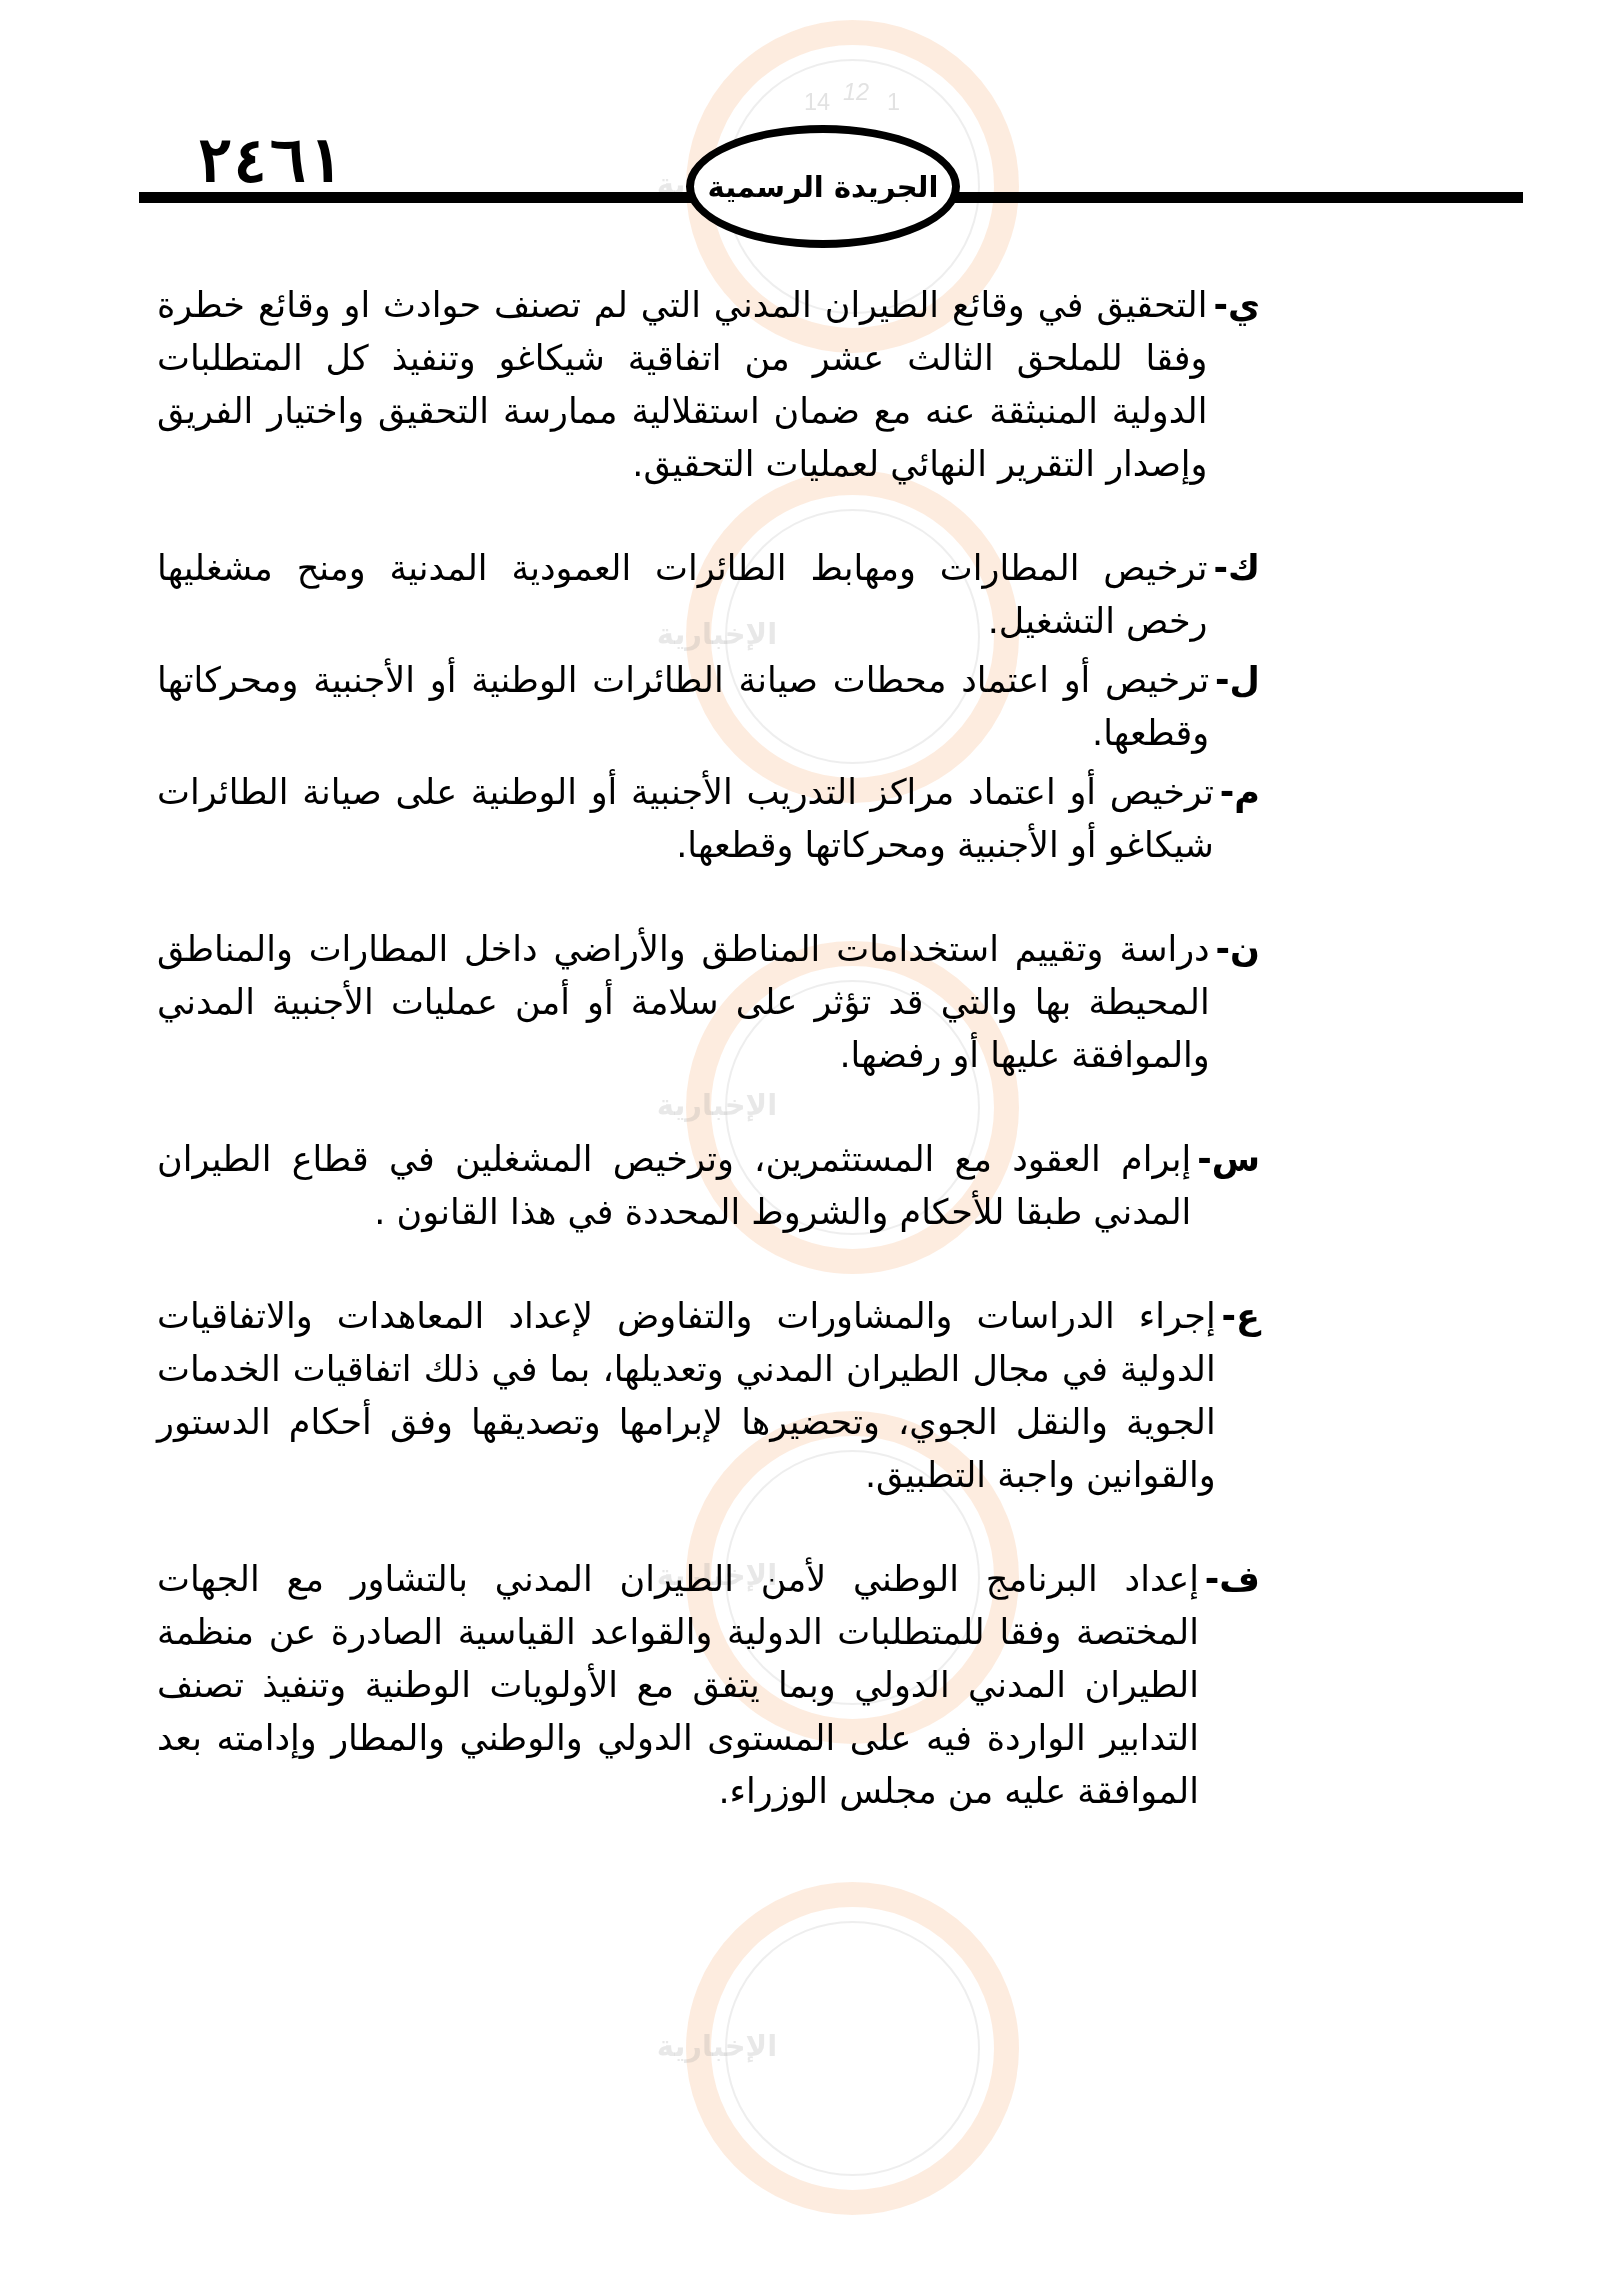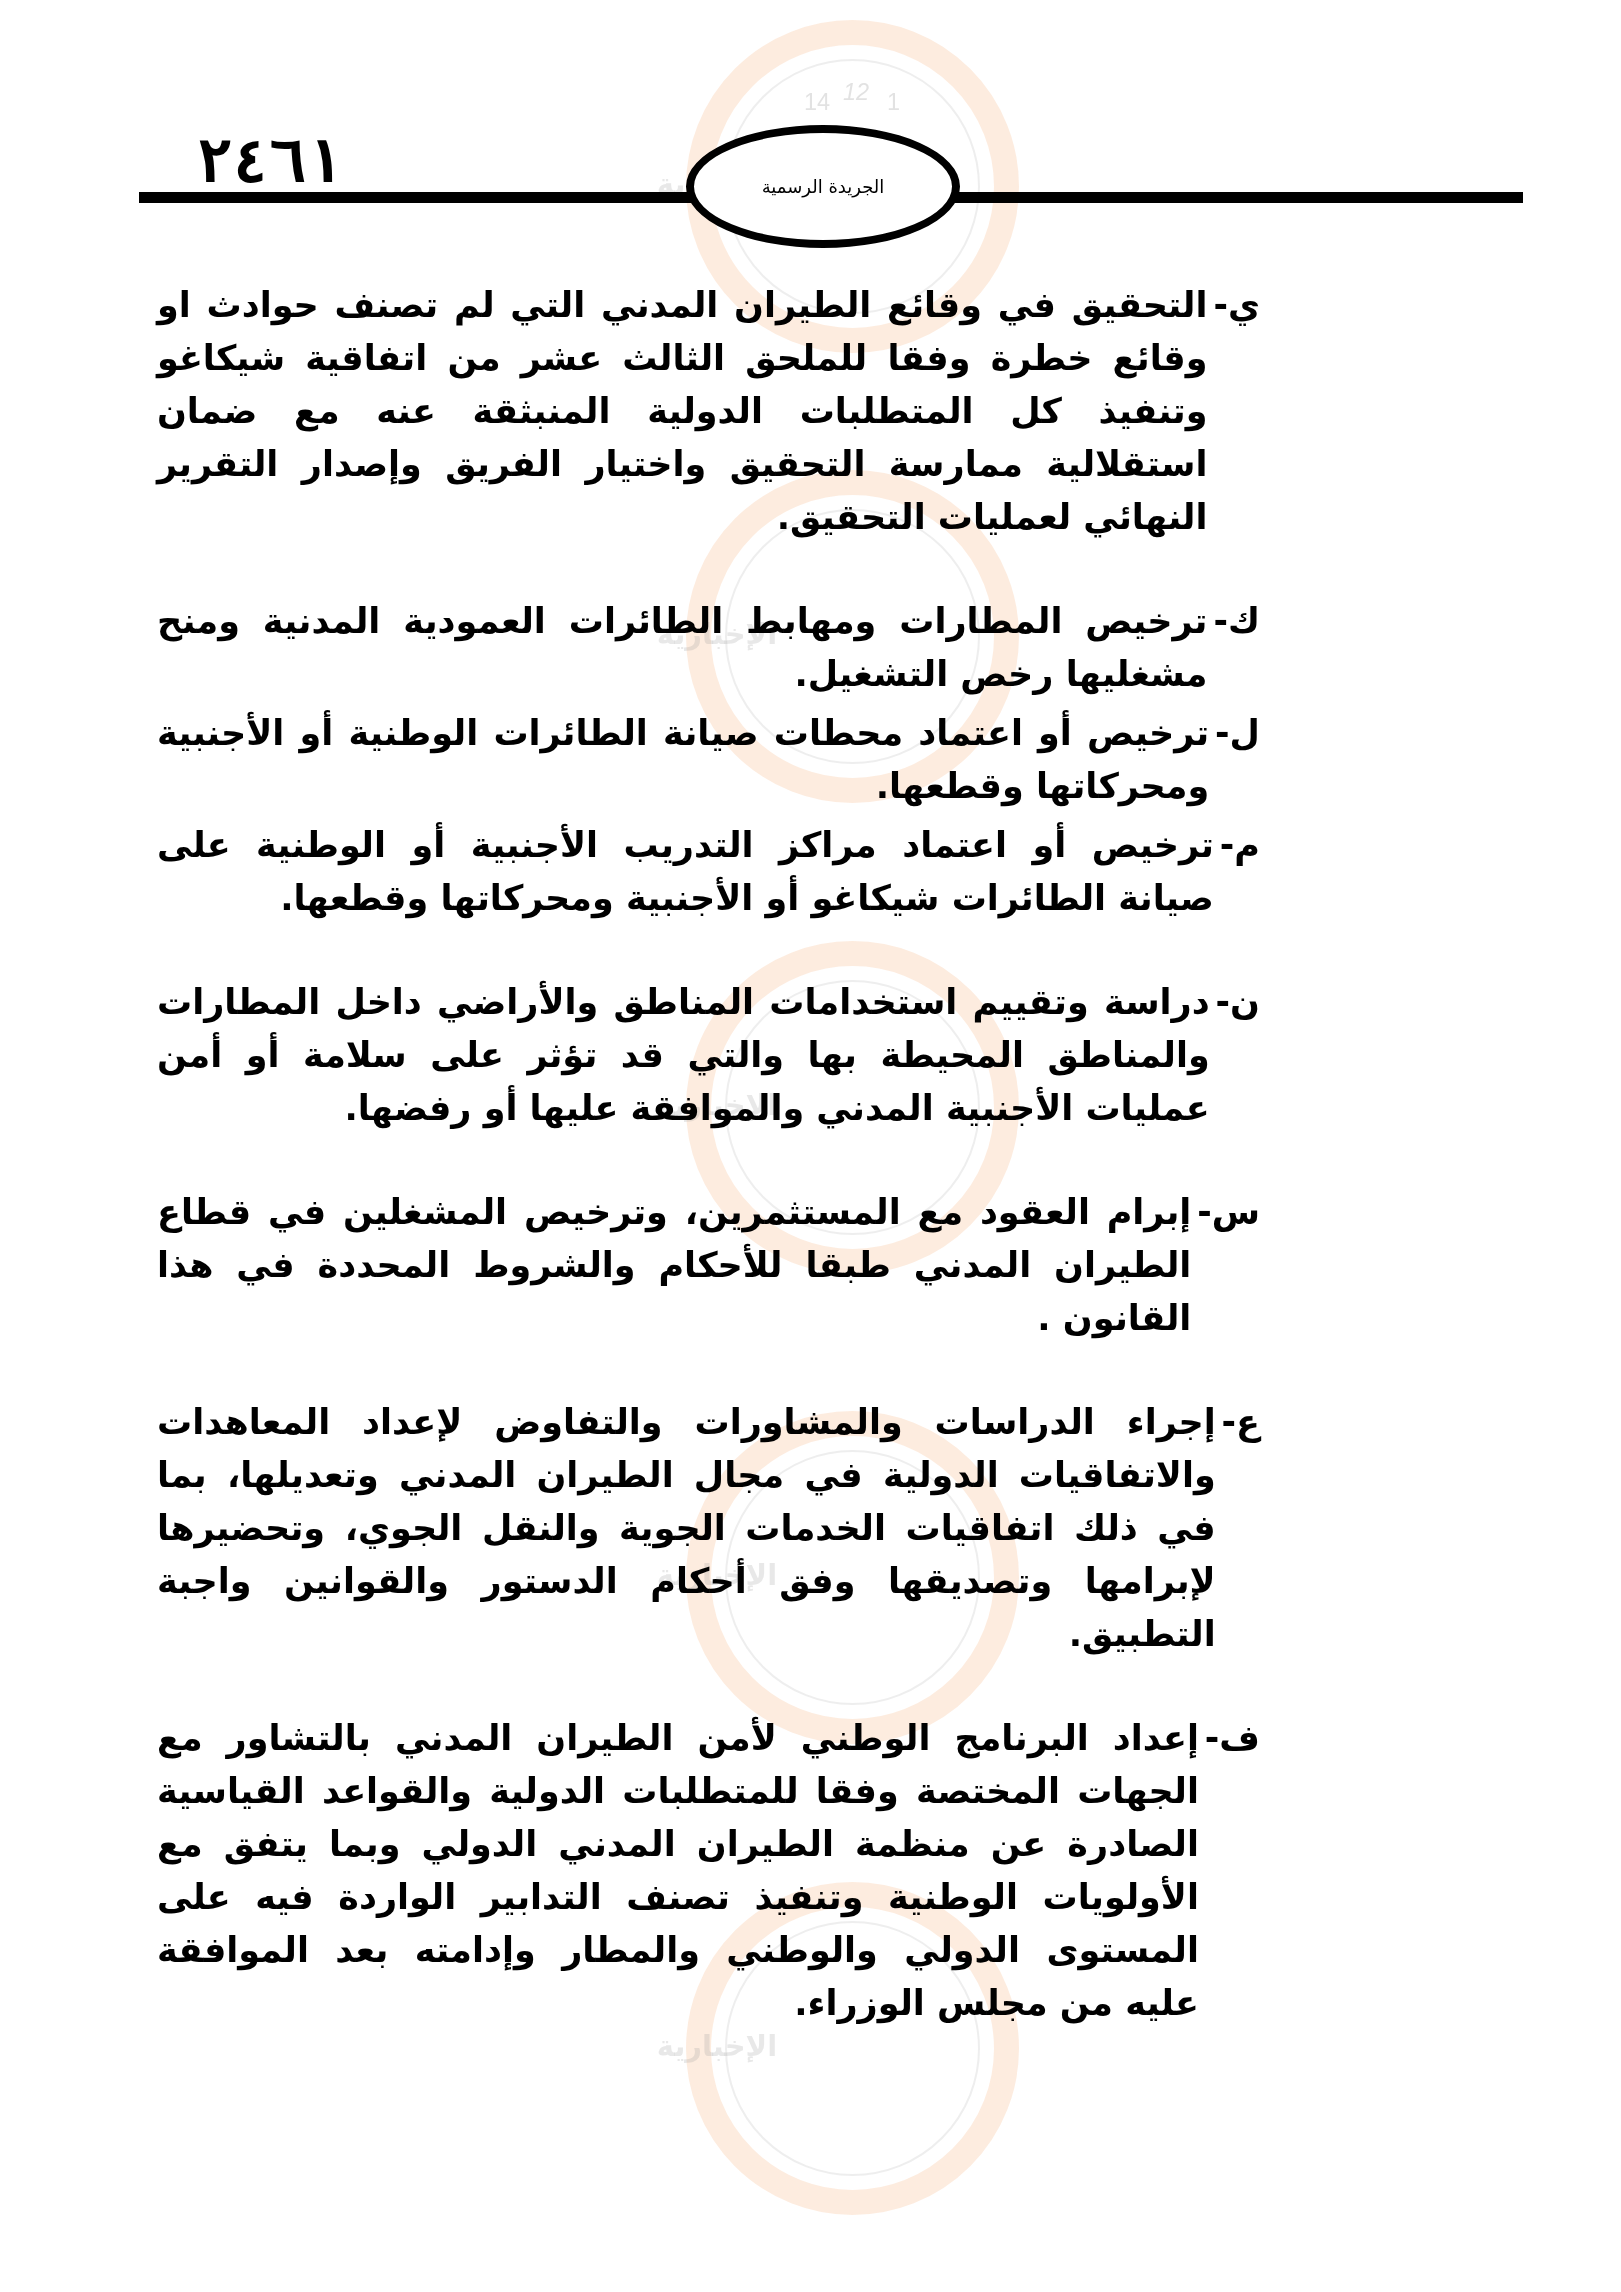--- a/index.html
+++ b/index.html
@@ -24,30 +24,30 @@
   
   .page-number { position: absolute; left: 196px; top: 125px; font-size: 61px;
                  font-weight: bold; font-family: Liberation Mono, monospace;
                  letter-spacing: 3.9px; }
   .header-rule { position: absolute; left: 139px; width: 1384px; top: 192px;
                  height: 10.8px; background: #000; }
   .header-oval { position: absolute; left: 686px; top: 125px; width: 274px; height: 123px;
                  border: 8.8px solid #000; border-radius: 50%; background: #fff;
                  box-sizing: border-box; display: flex; align-items: center;
                  justify-content: center; }
-  .header-oval span { font-size: 18px; font-weight: normal; direction: rtl; }
+  .header-oval span { font-size: 29px; font-weight: bold; direction: rtl; }
 
   
   .content { position: absolute; left: 157px; width: 1103px; top: 279px;
              direction: rtl; text-align: justify; }
   .clause { display: flex; flex-direction: row; margin-bottom: 51px; }
   .clause.tight { margin-bottom: 5.9px; }
   .clause .marker { flex: 0 0 auto; font-size: 35px; font-weight: bold;
                     line-height: 53px; white-space: nowrap; padding-left: 5.9px; }
-  .clause .text { flex: 1 1 auto; font-size: 35px; font-weight: bold;
+  .clause .text { flex: 1 1 auto; font-size: 35px; font-weight: normal;
                   line-height: 53px; text-align: justify; text-align-last: right; }
 </style>
 </head>
 <body>
 
 <div class="wm" style="top:19.6px;">
   <div class="ring"></div>
   <div class="face"></div>
   <span class="num" style="left:157px;top:69px;">14</span>
   <span class="num" style="left:196px;top:59px;font-style:italic;">12</span>

